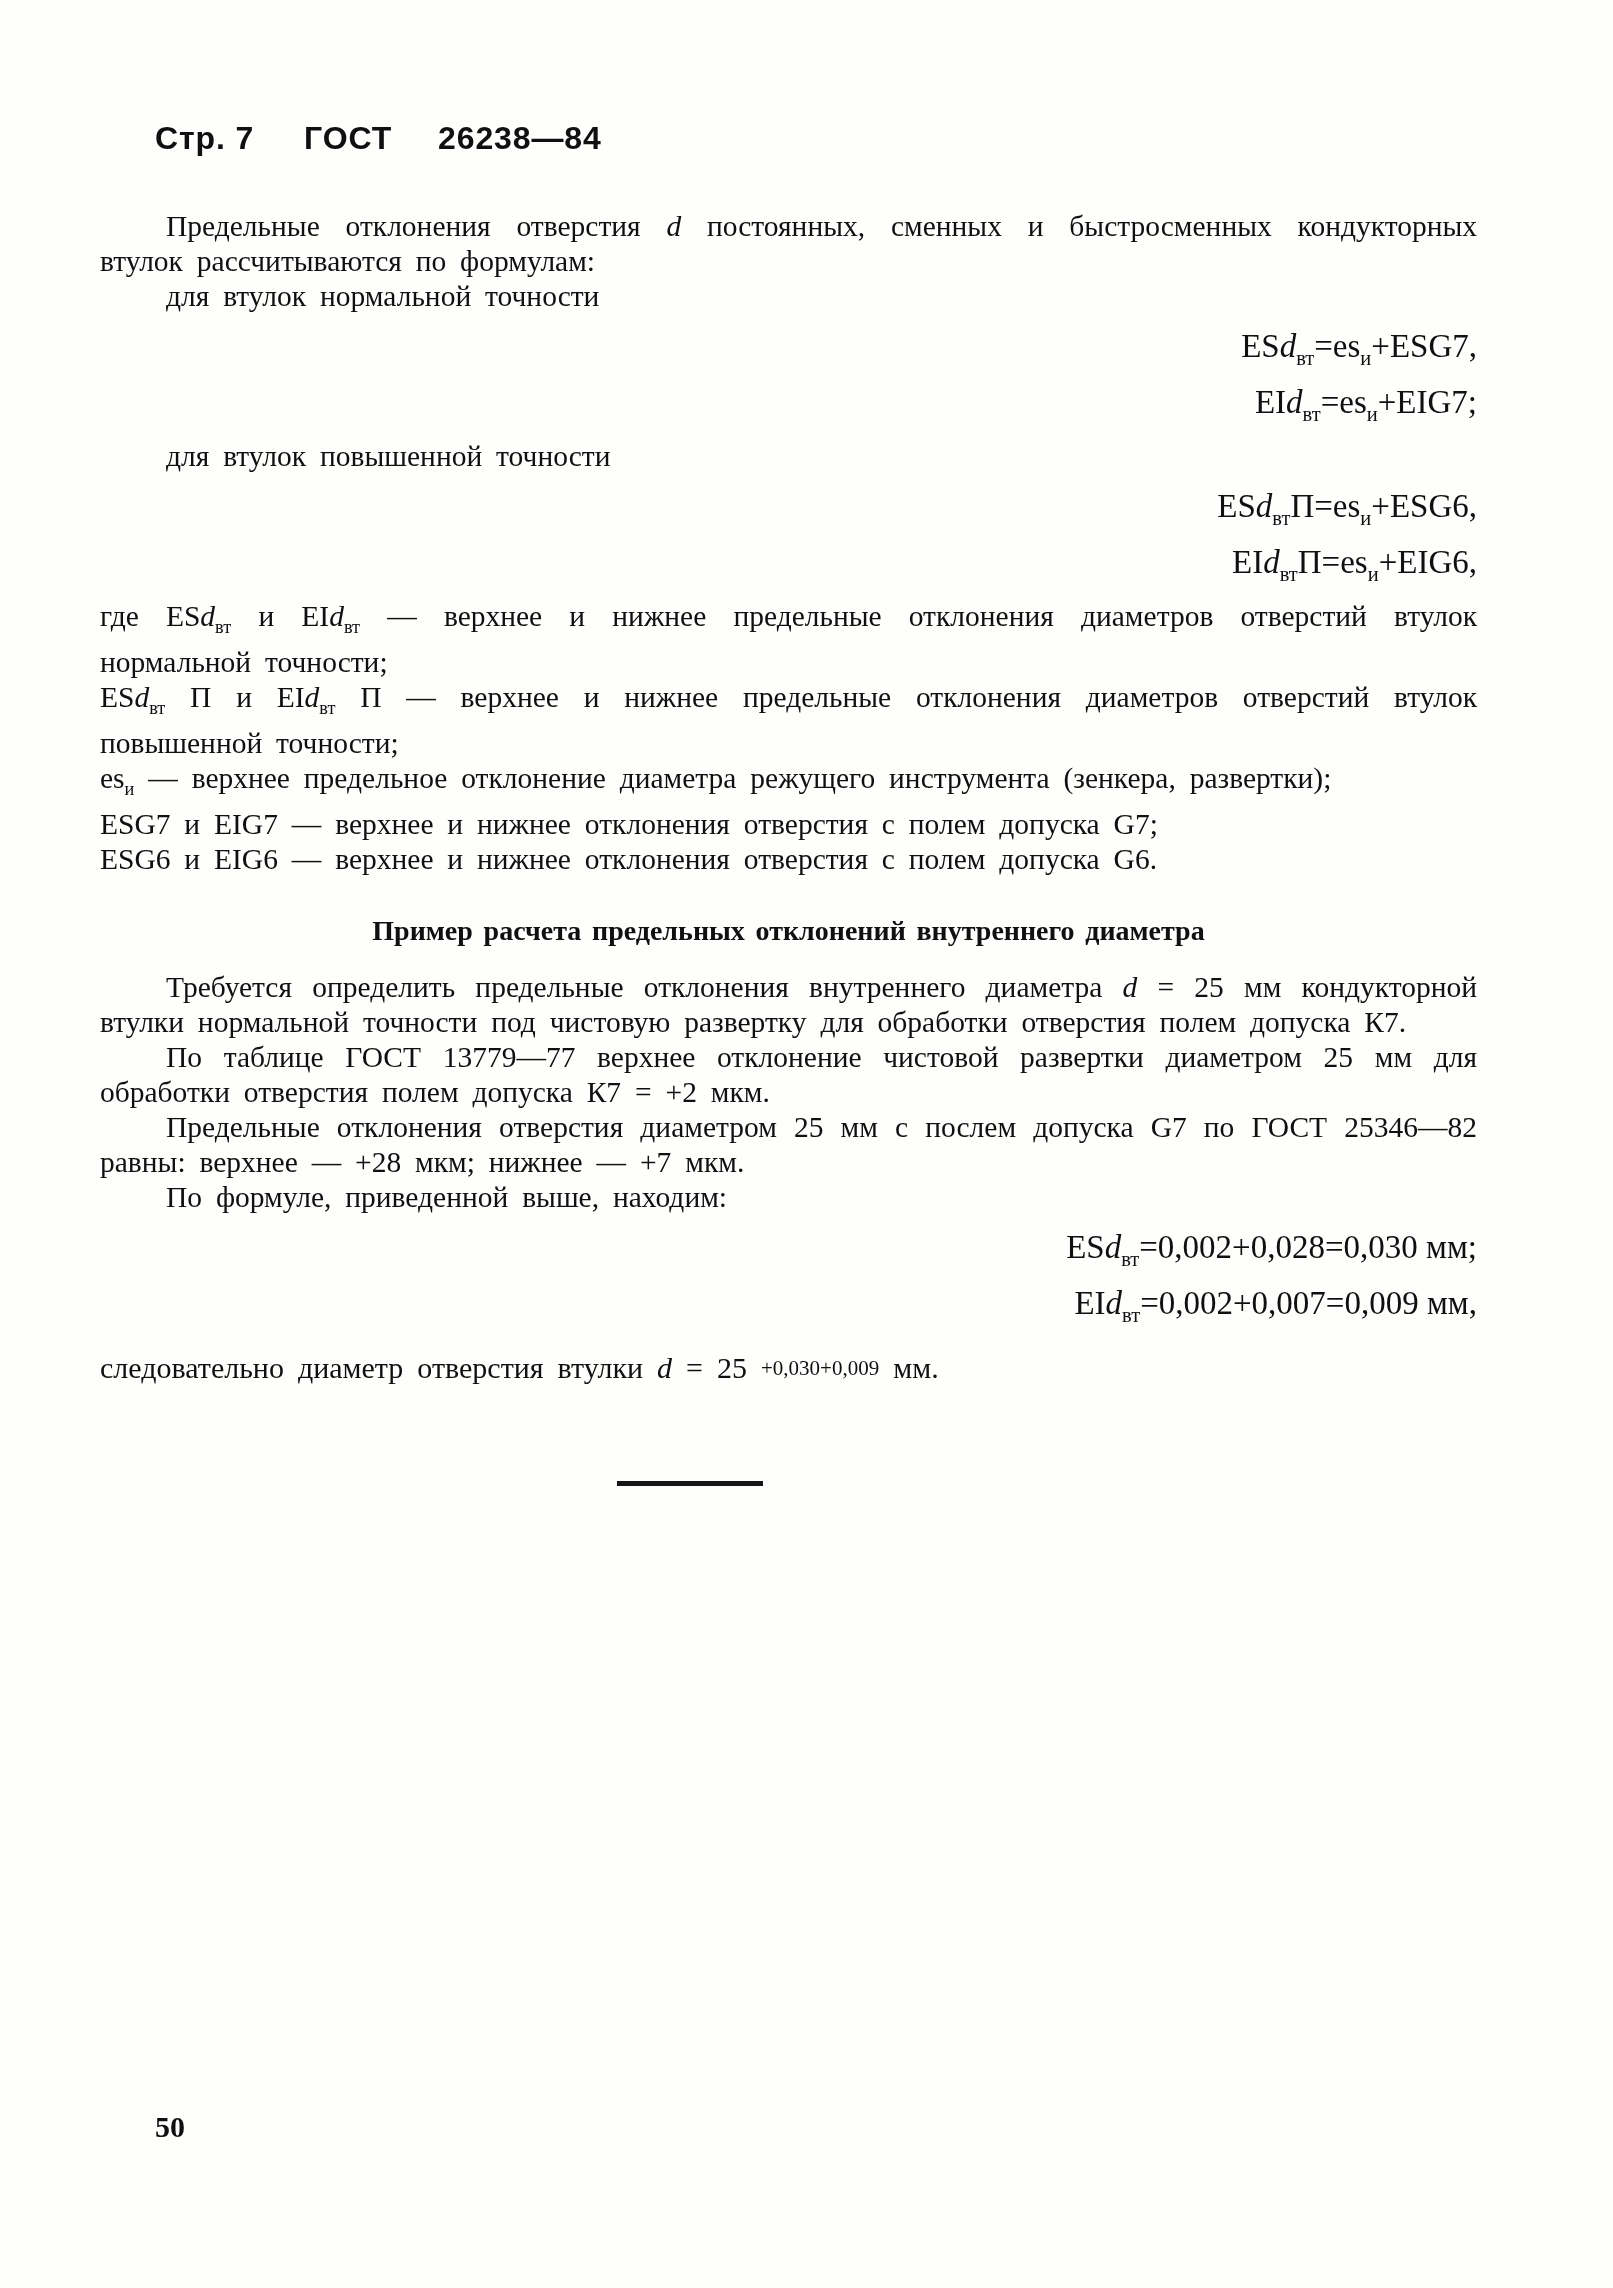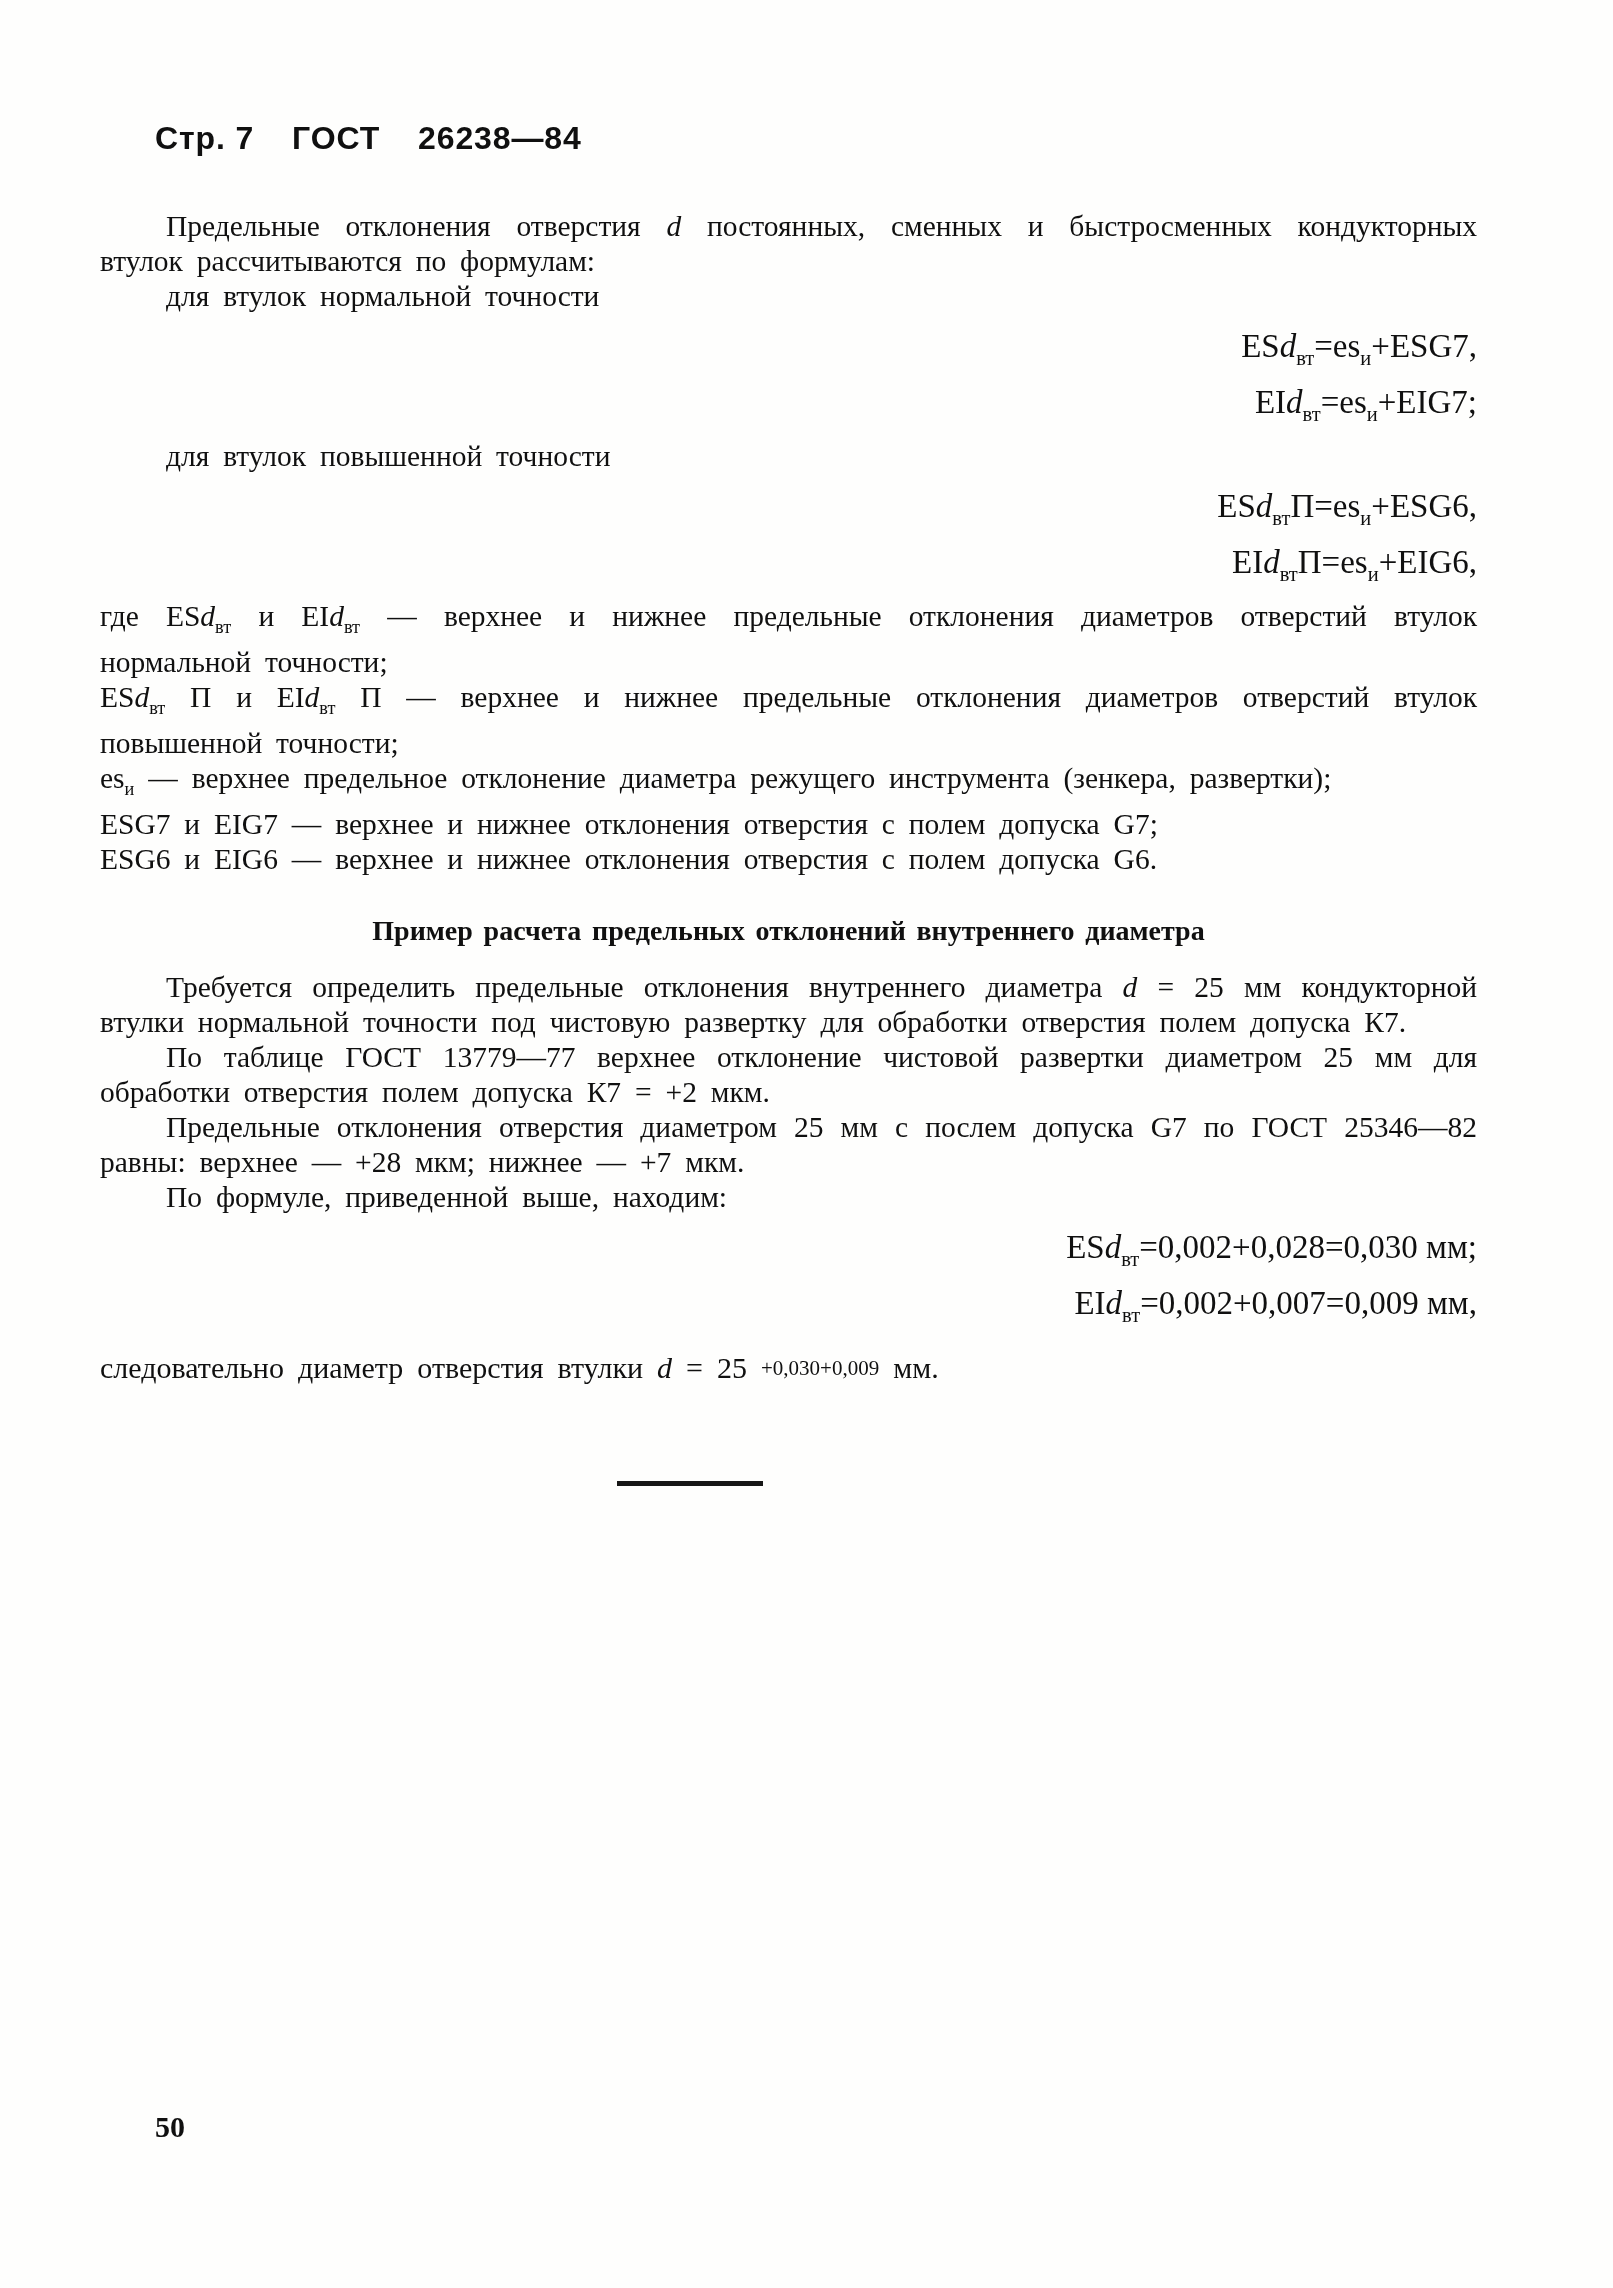--- a/index.html
+++ b/index.html
@@ -19,22 +19,22 @@
   .doc-header {
     position:absolute;
     top:120px;
     left:155px;
     font-family:"Liberation Sans", sans-serif;
     font-weight:bold;
     font-size:32px;
     letter-spacing:0.9px;
     white-space:nowrap;
   }
-  .doc-header .h-gost { margin-left:28px; }
-  .doc-header .h-num  { margin-left:28px; }
+  .doc-header .h-gost { margin-left:40px; }
+  .doc-header .h-num  { margin-left:36px; }
 
   .content {
     position:absolute;
     top:209px;
     left:100px;
     width:1377px;
   }
 
   .body {
     font-size:29.5px;

